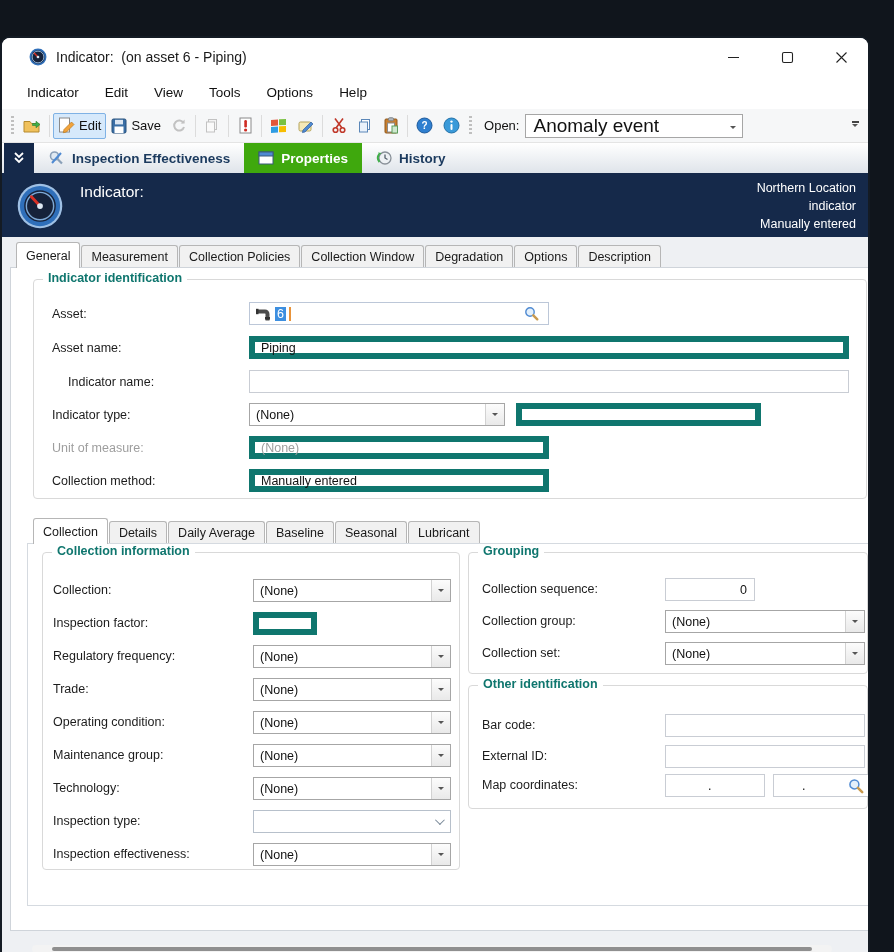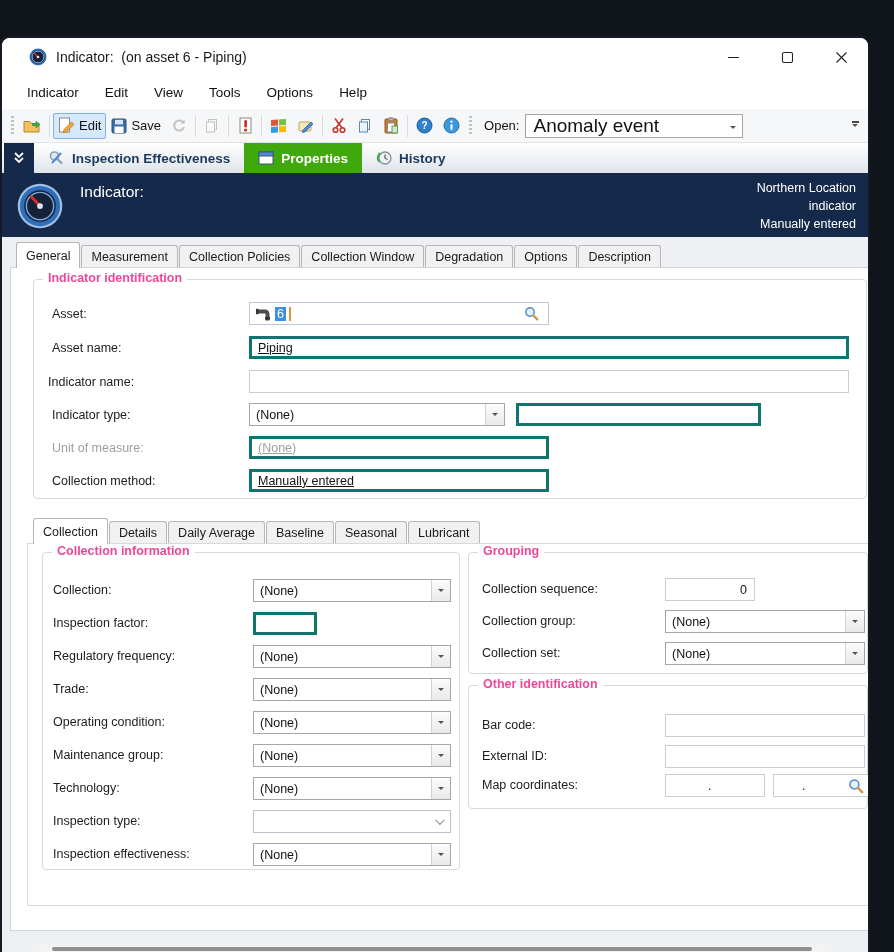--- a/index.html
+++ b/index.html
@@ -61,25 +61,25 @@
     background:#f1f1f1; border:1px solid #b6b6b6; border-bottom:none; border-radius:3px 3px 0 0; margin-right:1px; }
   .tab.active{ height:26px; background:#fff; position:relative; margin-bottom:-1px; z-index:6; }
   .main-tabs{ top:204px; left:14px; }
 
   .page{ position:absolute; top:229px; left:8px; width:878px; height:664px; background:#fff;
     border:1px solid #cfd4da; }
 
   
   .grp{ position:absolute; border:1px solid #d9d9d9; border-radius:4px; background:#fff; }
   .grp-title{ position:absolute; top:-9px; left:9px; background:#fff; padding:0 5px;
-    font-size:12.5px; font-weight:bold; color:#ec4899; white-space:nowrap; }
+    font-size:12.5px; font-weight:bold; color:#0f766e; white-space:nowrap; }
   .lab{ position:absolute; font-size:12.5px; color:#1c1c1c; white-space:nowrap; }
   .lab.gray{ color:#9e9e9e; }
   .fld{ position:absolute; height:23px; display:flex; align-items:center; font-size:12.5px; color:#111; }
-  .ro{ border:3px solid #0f766e; background:#fff; padding-left:6px;text-decoration:underline; }
+  .ro{ border:6px solid #0f766e; background:#fff; padding-left:6px; }
   .ro.gray{ color:#9e9e9e; }
   .inputbox{ border:1px solid #c9cdd4; background:#fff; padding-left:6px; }
   .dd{ border:1px solid #a6a6a6; background:#fff; padding-left:6px; }
   .dd .dab{ background:linear-gradient(#fcfcfc,#e9e9e9); border-left:1px solid #d2d2d2; }
   .dd .tri{ margin-top:3px; }
   .combo2{ border:1px solid #b7c0cb; background:#fff; padding-left:6px; }
   .chev{ margin-left:auto; margin-right:8px; width:7px; height:7px; border-right:1.6px solid #7a8a99;
     border-bottom:1.6px solid #7a8a99; transform:rotate(45deg) translateY(-2px); }
   .asset-input{ border:1px solid #bcc7d8; background:#fff; padding:0 5px; gap:3px; }
   .sel6{ background:#3d8fe0; color:#fff; padding:0 2px; }
@@ -375,21 +375,21 @@
               <line x1="9.3" y1="9.3" x2="13.3" y2="13.3" stroke="#c99a4e" stroke-width="2.4" stroke-linecap="round"></line>
             </svg>
           </span>
       </div>
 
       <span class="lab" style="left:18px;top:61px">Asset name:</span>
       <div class="fld ro" style="left:215px;top:56px;width:600px">
         <span>Piping</span>
       </div>
 
-      <span class="lab" style="left:14px;top:95px">Indicator name:</span>
+      <span class="lab" style="left:34px;top:95px">Indicator name:</span>
       <div class="fld inputbox" style="left:215px;top:90px;width:600px">
         <span></span>
       </div>
 
       <span class="lab" style="left:18px;top:128px">Indicator type:</span>
       <div class="fld dd" style="left:215px;top:123px;width:256px">
         <span>(None)</span>
         <span class="dab">
             <i class="tri"></i>
           </span>

